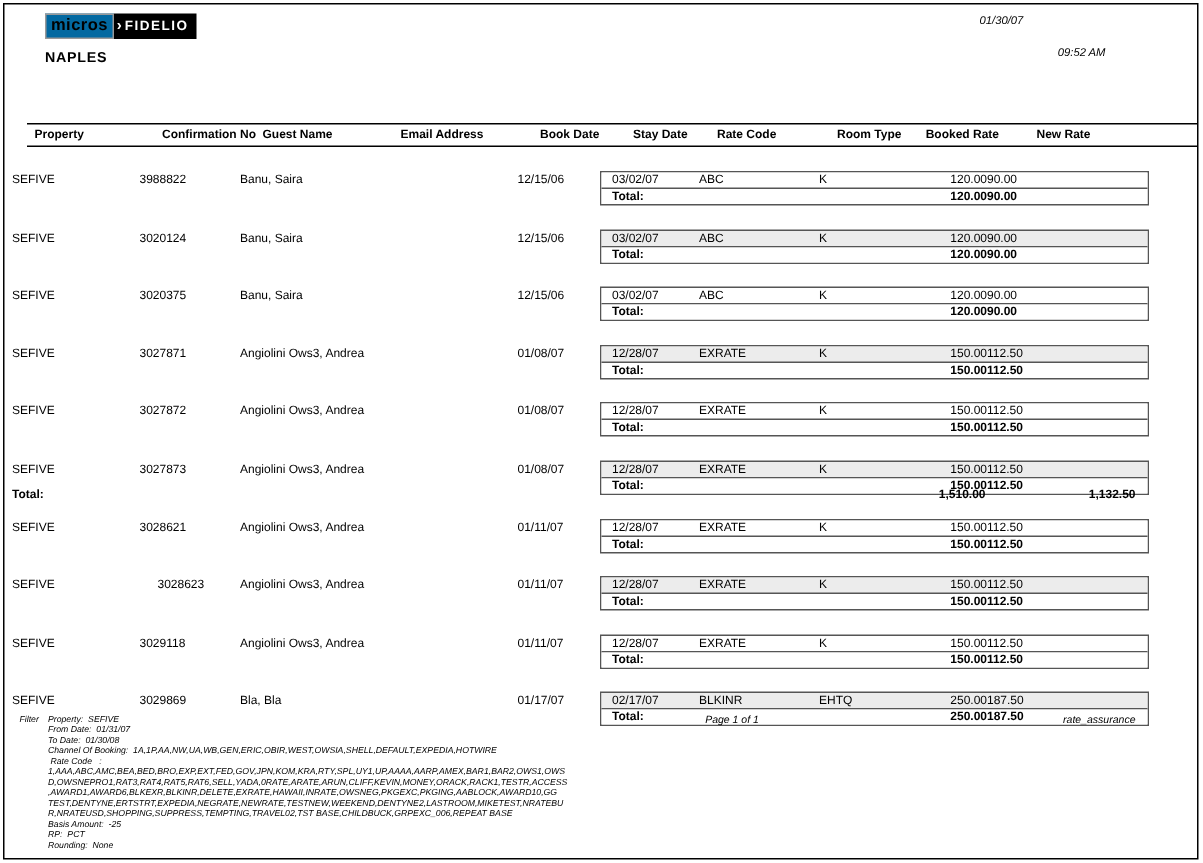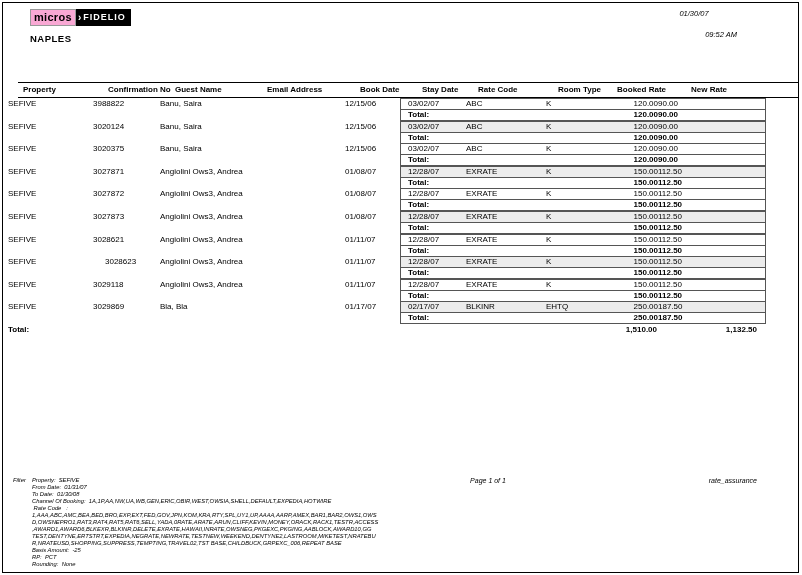--- a/index.html
+++ b/index.html
@@ -2,36 +2,36 @@
 <html><head>
 <meta charset="utf-8">
 <style>
   html,body{margin:0;padding:0;background:#fff;}
   body{width:802px;height:575px;position:relative;font-family:"Liberation Sans",sans-serif;color:#000;}
   .page{position:absolute;left:2px;top:2px;width:795px;height:569px;border:1px solid #000;background:#fff;overflow:hidden;}
   .abs{position:absolute;}
 
   
   .logo{left:27px;top:6px;display:flex;align-items:stretch;height:17px;}
-  .logo-micros{border:1px solid #999;background:#f9a8d4;color:#000;font-weight:bold;font-size:11px;line-height:15px;padding:0 3px;letter-spacing:0.3px;}
+  .logo-micros{border:1px solid #999;background:#0369a1;color:#000;font-weight:bold;font-size:11px;line-height:15px;padding:0 3px;letter-spacing:0.3px;}
   .logo-fidelio{background:#000;color:#fff;font-weight:bold;font-size:9px;line-height:17px;padding:0 5px 0 2px;letter-spacing:1px;display:flex;align-items:center;}
   .logo-chev{color:#fff;font-size:10px;margin-right:1px;font-weight:bold;}
 
   .hotel-name{left:27px;top:30px;font-size:9.5px;font-weight:bold;letter-spacing:0.5px;}
   .report-title{left:0;width:730px;top:33px;text-align:center;font-size:10px;font-weight:bold;font-style:italic;}
-  .hdr-date{left:650px;width:82px;top:6px;text-align:center;font-size:7.5px;font-style:italic;}
+  .hdr-date{left:650px;width:82px;top:6px;text-align:left;font-size:7.5px;font-style:italic;}
   .hdr-time{left:650px;width:84px;top:27px;text-align:right;font-size:7.5px;font-style:italic;}
 
   
   .colhead{left:3px;top:79px;width:789px;height:14px;border-top:1px solid #000;border-bottom:1px solid #000;margin-left:12px;}
   .colhead .ch{position:absolute;top:2px;font-size:8px;font-weight:bold;white-space:nowrap;}
 
   
   .rows-host{left:0;top:95px;width:795px;}
-  .res-row{position:relative;height:22.6px;}
+  .res-row{position:relative;height:22.6px;margin-top:16px;}
   .lc{position:absolute;top:1px;height:10px;line-height:10px;font-size:8px;white-space:nowrap;}
   .detail-box{position:absolute;left:397px;top:0;width:364px;border:1px solid #555;background:#fff;}
   .dline{position:relative;height:10px;line-height:10px;font-size:8px;border-bottom:1px solid #555;background:#fff;}
   .dline.shaded{background:#ececec;}
   .tline{position:relative;height:10px;line-height:10px;font-size:8px;font-weight:bold;background:#fff;}
   .bc{position:absolute;top:0;height:10px;line-height:10px;white-space:nowrap;}
   .c-stay{left:7px;}  .c-rate{left:65px;}  .c-room{left:145px;}
   .c-booked{left:197px;width:60px;text-align:right;}
   .c-new{left:257px;width:100px;text-align:left;}
   .c-totlabel{left:7px;}

